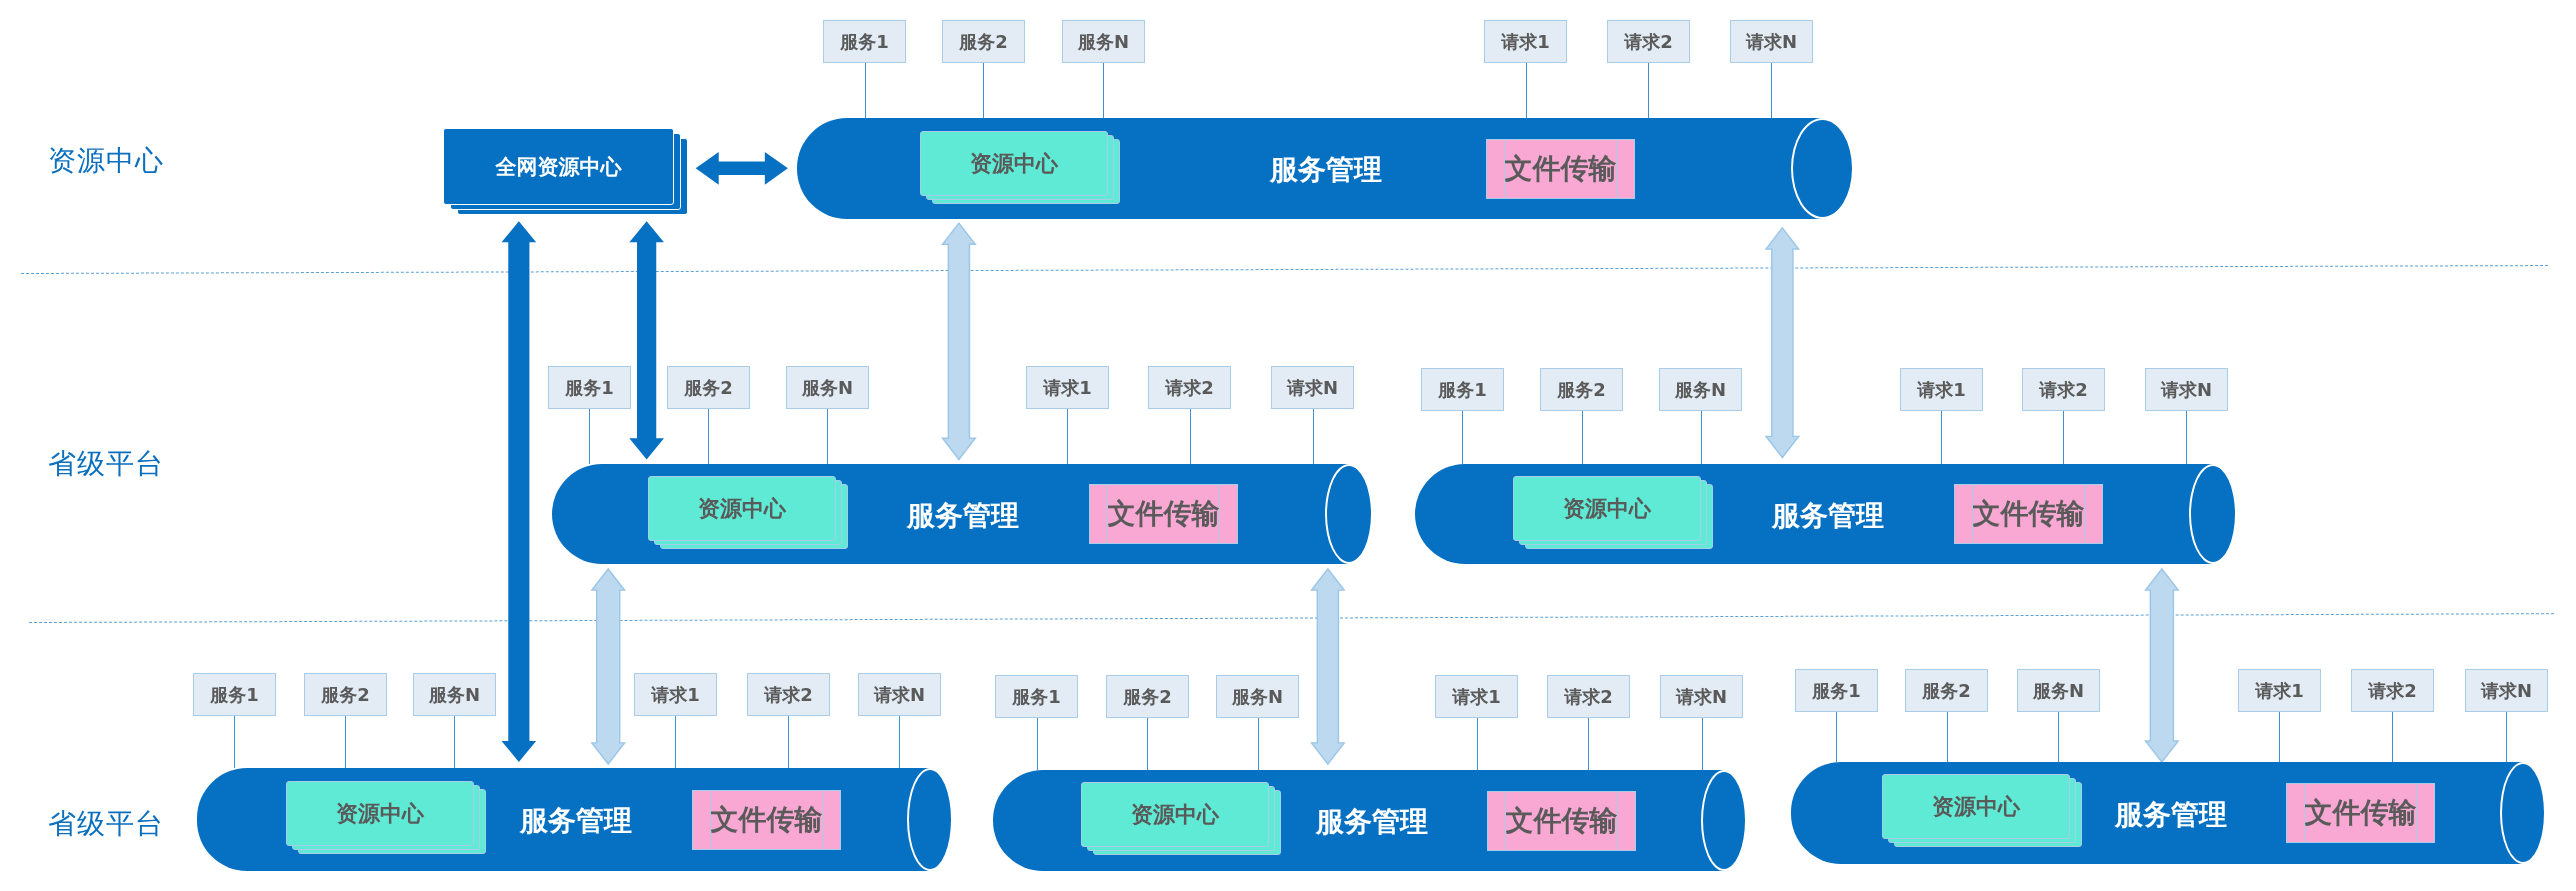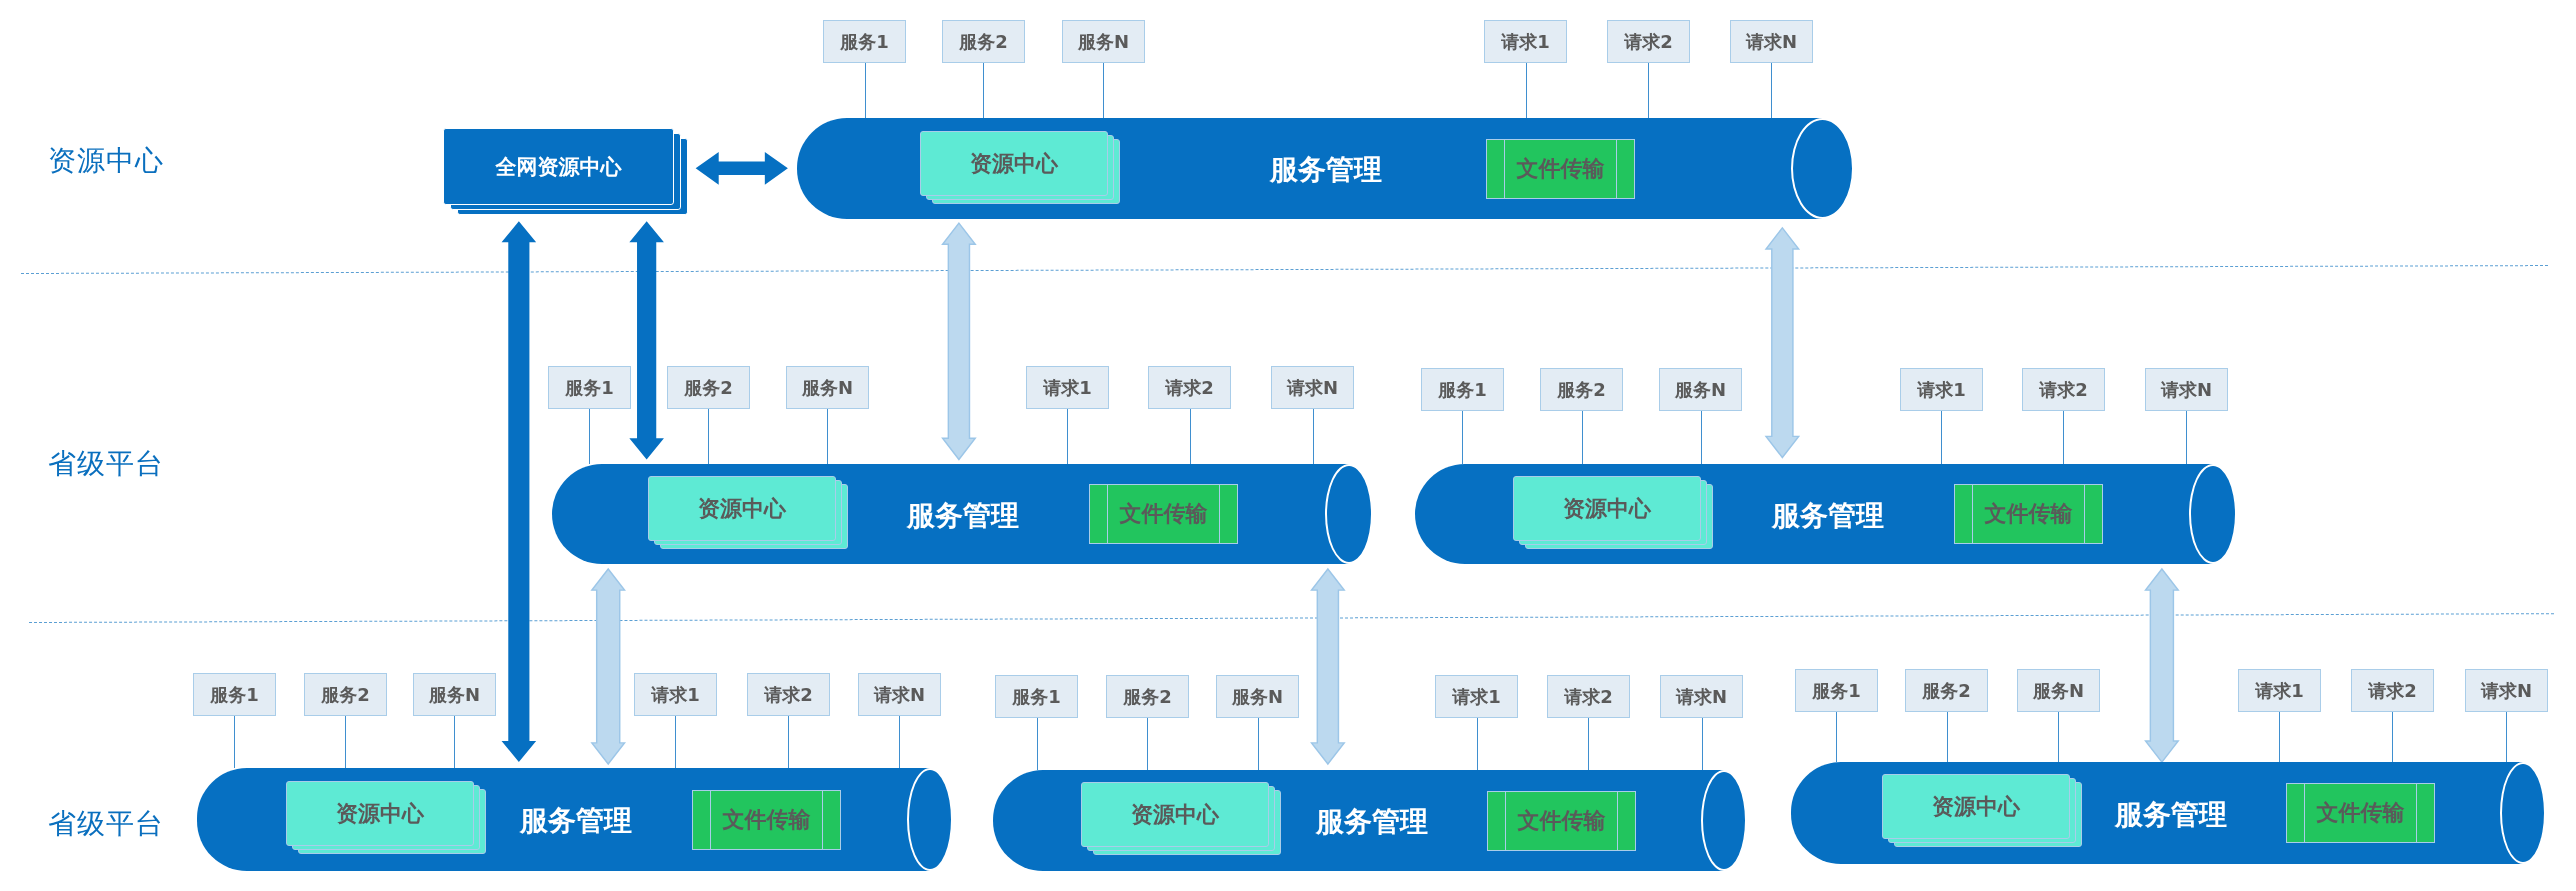--- a/index.html
+++ b/index.html
@@ -15,22 +15,22 @@
   .cyl-body { position: absolute; left: 0; top: 0; bottom: 0; background: #0670c2;
               border-radius: 50px 0 0 50px / 50px 0 0 50px; }
   .cyl-cap { position: absolute; top: 0; bottom: 0; border-radius: 50%; background: #0670c2;
              border: 2.9px solid #ffffff; box-sizing: border-box; }
   .cyl-title { position: absolute; color: #ffffff; font-weight: bold; font-size: 28px; white-space: nowrap;
                transform: translate(-50%, -50%); }
   .res { position: absolute; }
   .res .sheet { position: absolute; background: #5eead4; border: 1.4px solid #a9cde9; border-radius: 3px; box-sizing: border-box; }
   .res .front { display: flex; align-items: center; justify-content: center; color: #5a5a5a;
                 font-weight: bold; font-size: 22px; white-space: nowrap; }
-  .proc { position: absolute; background: #22c55e; border: 1.4px solid #a9cde9; box-sizing: border-box;
-          display: flex; align-items: center; justify-content: center; color: #5a5a5a; font-weight: bold; font-size: 22px; white-space: nowrap; }
+  .proc { position: absolute; background: #f9a8d4; border: 1.4px solid #a9cde9; box-sizing: border-box;
+          display: flex; align-items: center; justify-content: center; color: #5a5a5a; font-weight: bold; font-size: 28px; white-space: nowrap; }
   .proc::before, .proc::after { content: ""; position: absolute; top: 0; bottom: 0; border-left: 1.4px solid #a9cde9; }
   .proc::before { left: 17.3px; }
   .proc::after { right: 17.3px; }
   .global { position: absolute; }
   .global .sheet { position: absolute; background: #0670c2; border: 1.4px solid #ffffff; border-radius: 2.9px; box-sizing: border-box; }
   .global .front { display: flex; align-items: center; justify-content: center; color: #ffffff; font-weight: bold; font-size: 21px; white-space: nowrap; }
   svg.arrows { position: absolute; left: 0; top: 0; width: 2576px; height: 892px; pointer-events: none; }
 </style>
 </head>
 <body>

